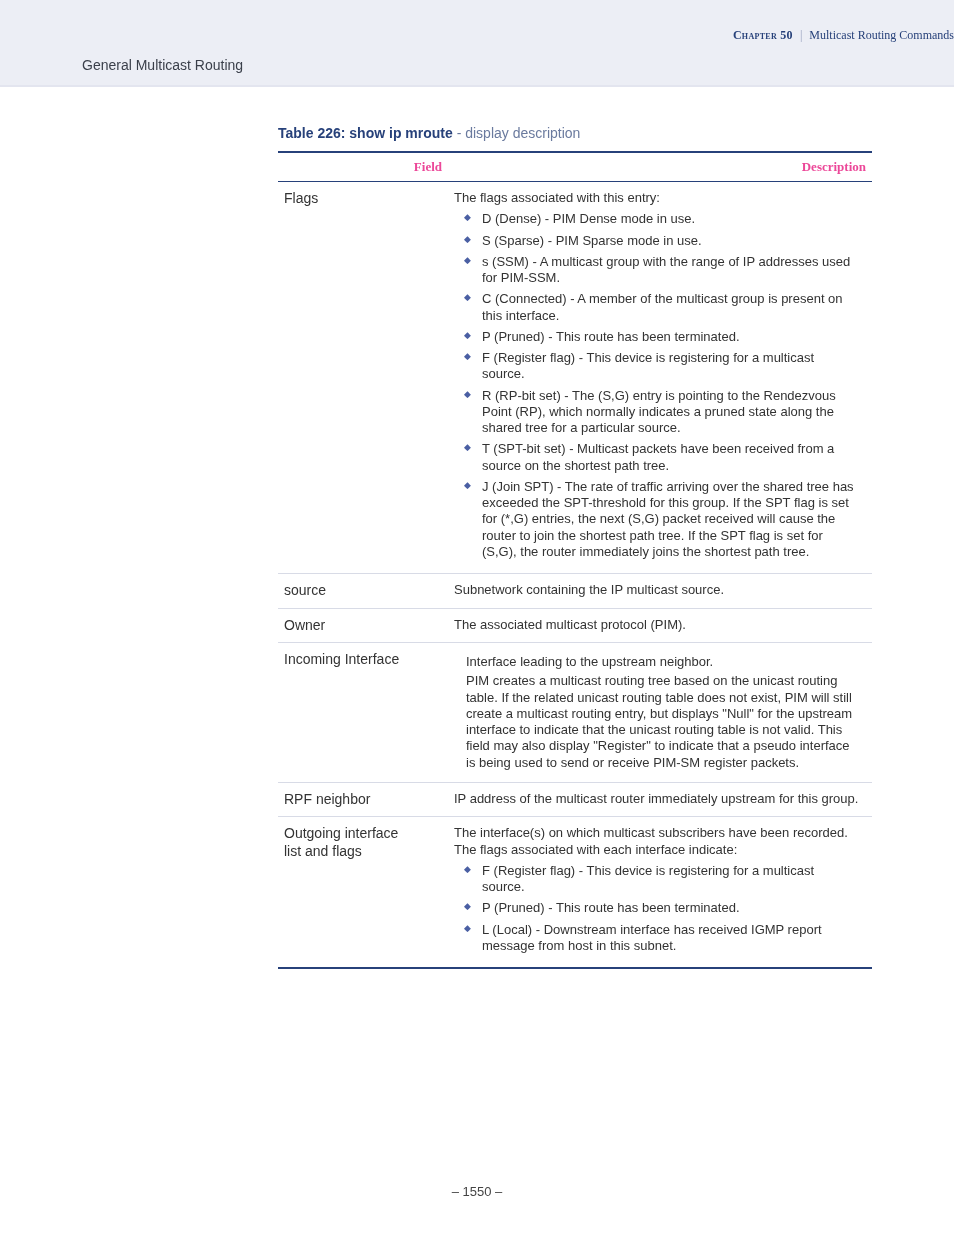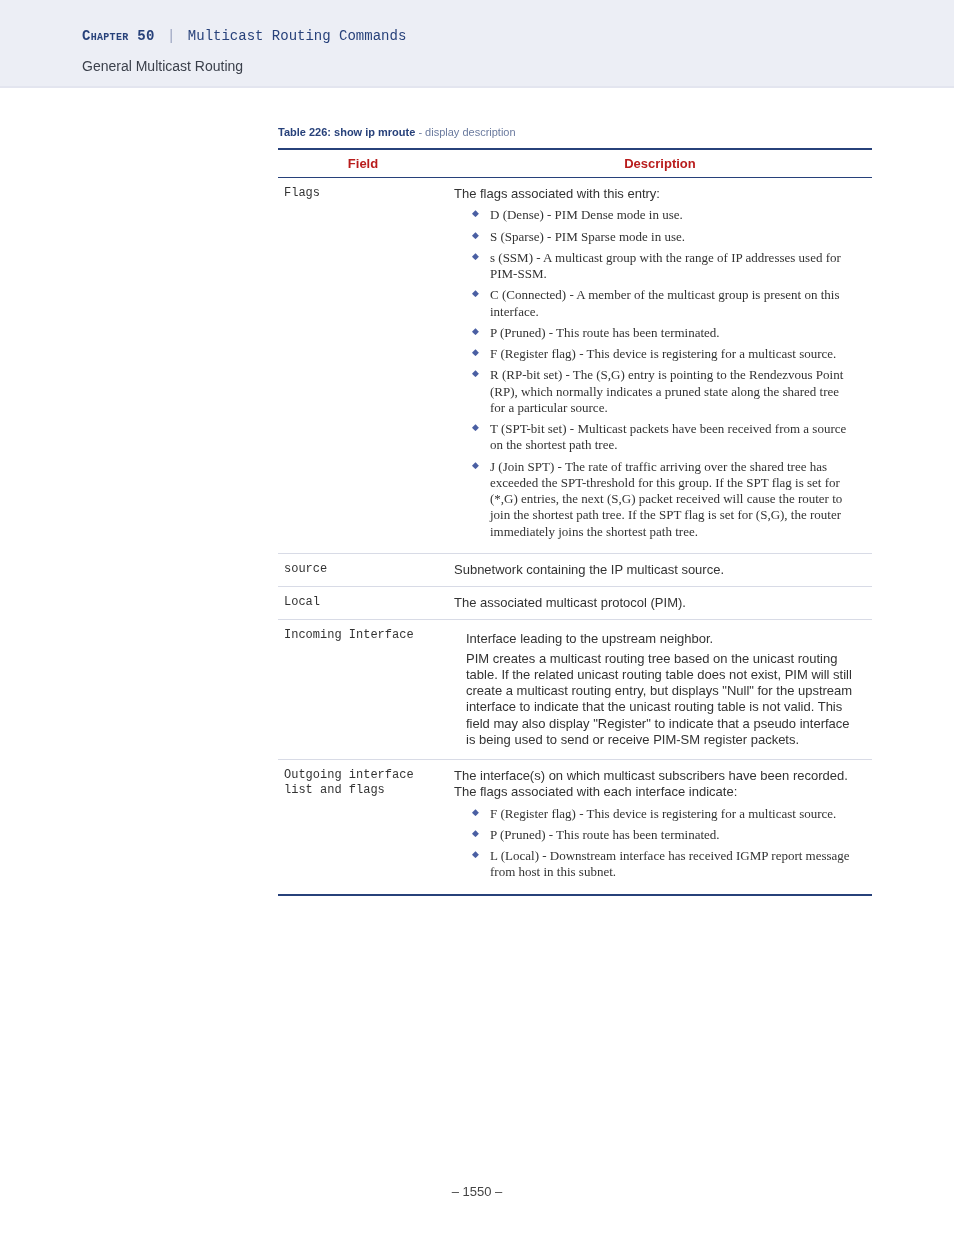--- a/index.html
+++ b/index.html
@@ -13,84 +13,85 @@
     color: #333;
     position: relative;
   }
   .header-band {
     background: #eceef5;
     padding: 28px 0 12px 0;
     border-bottom: 2px solid #e3e5ef;
   }
   .header-inner { padding-left: 82px; }
   .chapline {
-    font-family: Liberation Mono, monospace;
-    font-size: 14px;
+    font-family: Liberation Serif, serif;
+    font-size: 12px;
     color: #27417a;
+    text-align: right;
   }
   .chapline .chap-word {
     font-variant: small-caps;
     font-weight: bold;
     letter-spacing: 0.3px;
   }
   .chapline .pipe { color: #9aa3c0; margin: 0 4px; }
   .subline {
     font-size: 14px;
     color: #3a3f4a;
     margin-top: 14px;
   }
   .content {
     padding: 38px 82px 0 278px;
   }
   .table-caption {
-    font-size: 11px;
+    font-size: 14px;
     margin-bottom: 10px;
     color: #27417a;
   }
   .table-caption .cap-bold { font-weight: bold; color: #27417a; }
   .table-caption .cap-light { font-weight: normal; color: #6a7a9e; }
   table.desc {
     width: 100%;
     border-collapse: collapse;
     font-size: 13px;
   }
   table.desc thead th {
-    text-align: center;
+    text-align: right;
     font-weight: bold;
-    color: #b91c1c;
+    color: #ec4899;
     padding: 6px 6px;
     border-top: 2.5px solid #27417a;
     border-bottom: 1px solid #27417a;
+    font-family: Liberation Serif, serif;
   }
   table.desc tbody td {
     vertical-align: top;
     padding: 8px 6px;
     border-bottom: 1px solid #d8dbe6;
     line-height: 1.25;
     color: #333;
   }
   table.desc tbody tr:last-child td { border-bottom: 2.5px solid #27417a; }
   td.field {
     width: 170px;
-    font-family: Liberation Mono, monospace;
-    font-size: 12px;
+    font-family: Liberation Sans, sans-serif;
+    font-size: 14px;
     color: #333;
     white-space: pre-line;
   }
   .lead { margin-bottom: 4px; }
   ul.diamond {
     list-style: none;
     margin: 0;
     padding: 0;
   }
   ul.diamond li {
     position: relative;
     padding-left: 20px;
-    margin: 5px 16px;
-    font-family: Liberation Serif, serif;
+    margin: 5px 8px;
   }
   ul.diamond li::before {
     content: "◆";
     position: absolute;
     left: 2px;
     top: 1px;
     font-size: 9px;
     color: #4a5fa3;
   }
   .para { margin: 3px 12px; }
@@ -146,29 +147,33 @@
             <li>T (SPT-bit set) - Multicast packets have been received from a source on the shortest path tree.</li>
             <li>J (Join SPT) - The rate of traffic arriving over the shared tree has exceeded the SPT-threshold for this group. If the SPT flag is set for (*,G) entries, the next (S,G) packet received will cause the router to join the shortest path tree. If the SPT flag is set for (S,G), the router immediately joins the shortest path tree.</li>
           </ul>
         </td>
       </tr>
       <tr>
         <td class="field">source</td>
         <td>Subnetwork containing the IP multicast source.</td>
       </tr>
       <tr>
-        <td class="field">Local</td>
+        <td class="field">Owner</td>
         <td>The associated multicast protocol (PIM).</td>
       </tr>
       <tr>
         <td class="field">Incoming Interface</td>
         <td>
           <div class="para">Interface leading to the upstream neighbor.</div>
           <div class="para">PIM creates a multicast routing tree based on the unicast routing table. If the related unicast routing table does not exist, PIM will still create a multicast routing entry, but displays "Null" for the upstream interface to indicate that the unicast routing table is not valid. This field may also display "Register" to indicate that a pseudo interface is being used to send or receive PIM-SM register packets.</div>
         </td>
+      </tr>
+      <tr>
+        <td class="field">RPF neighbor</td>
+        <td>IP address of the multicast router immediately upstream for this group.</td>
       </tr>
       <tr>
         <td class="field">Outgoing interface
 list and flags</td>
         <td>
           <div class="lead">The interface(s) on which multicast subscribers have been recorded. The flags associated with each interface indicate:</div>
           <ul class="diamond">
             <li>F (Register flag) - This device is registering for a multicast source.</li>
             <li>P (Pruned) - This route has been terminated.</li>
             <li>L (Local) - Downstream interface has received IGMP report message from host in this subnet.</li>

